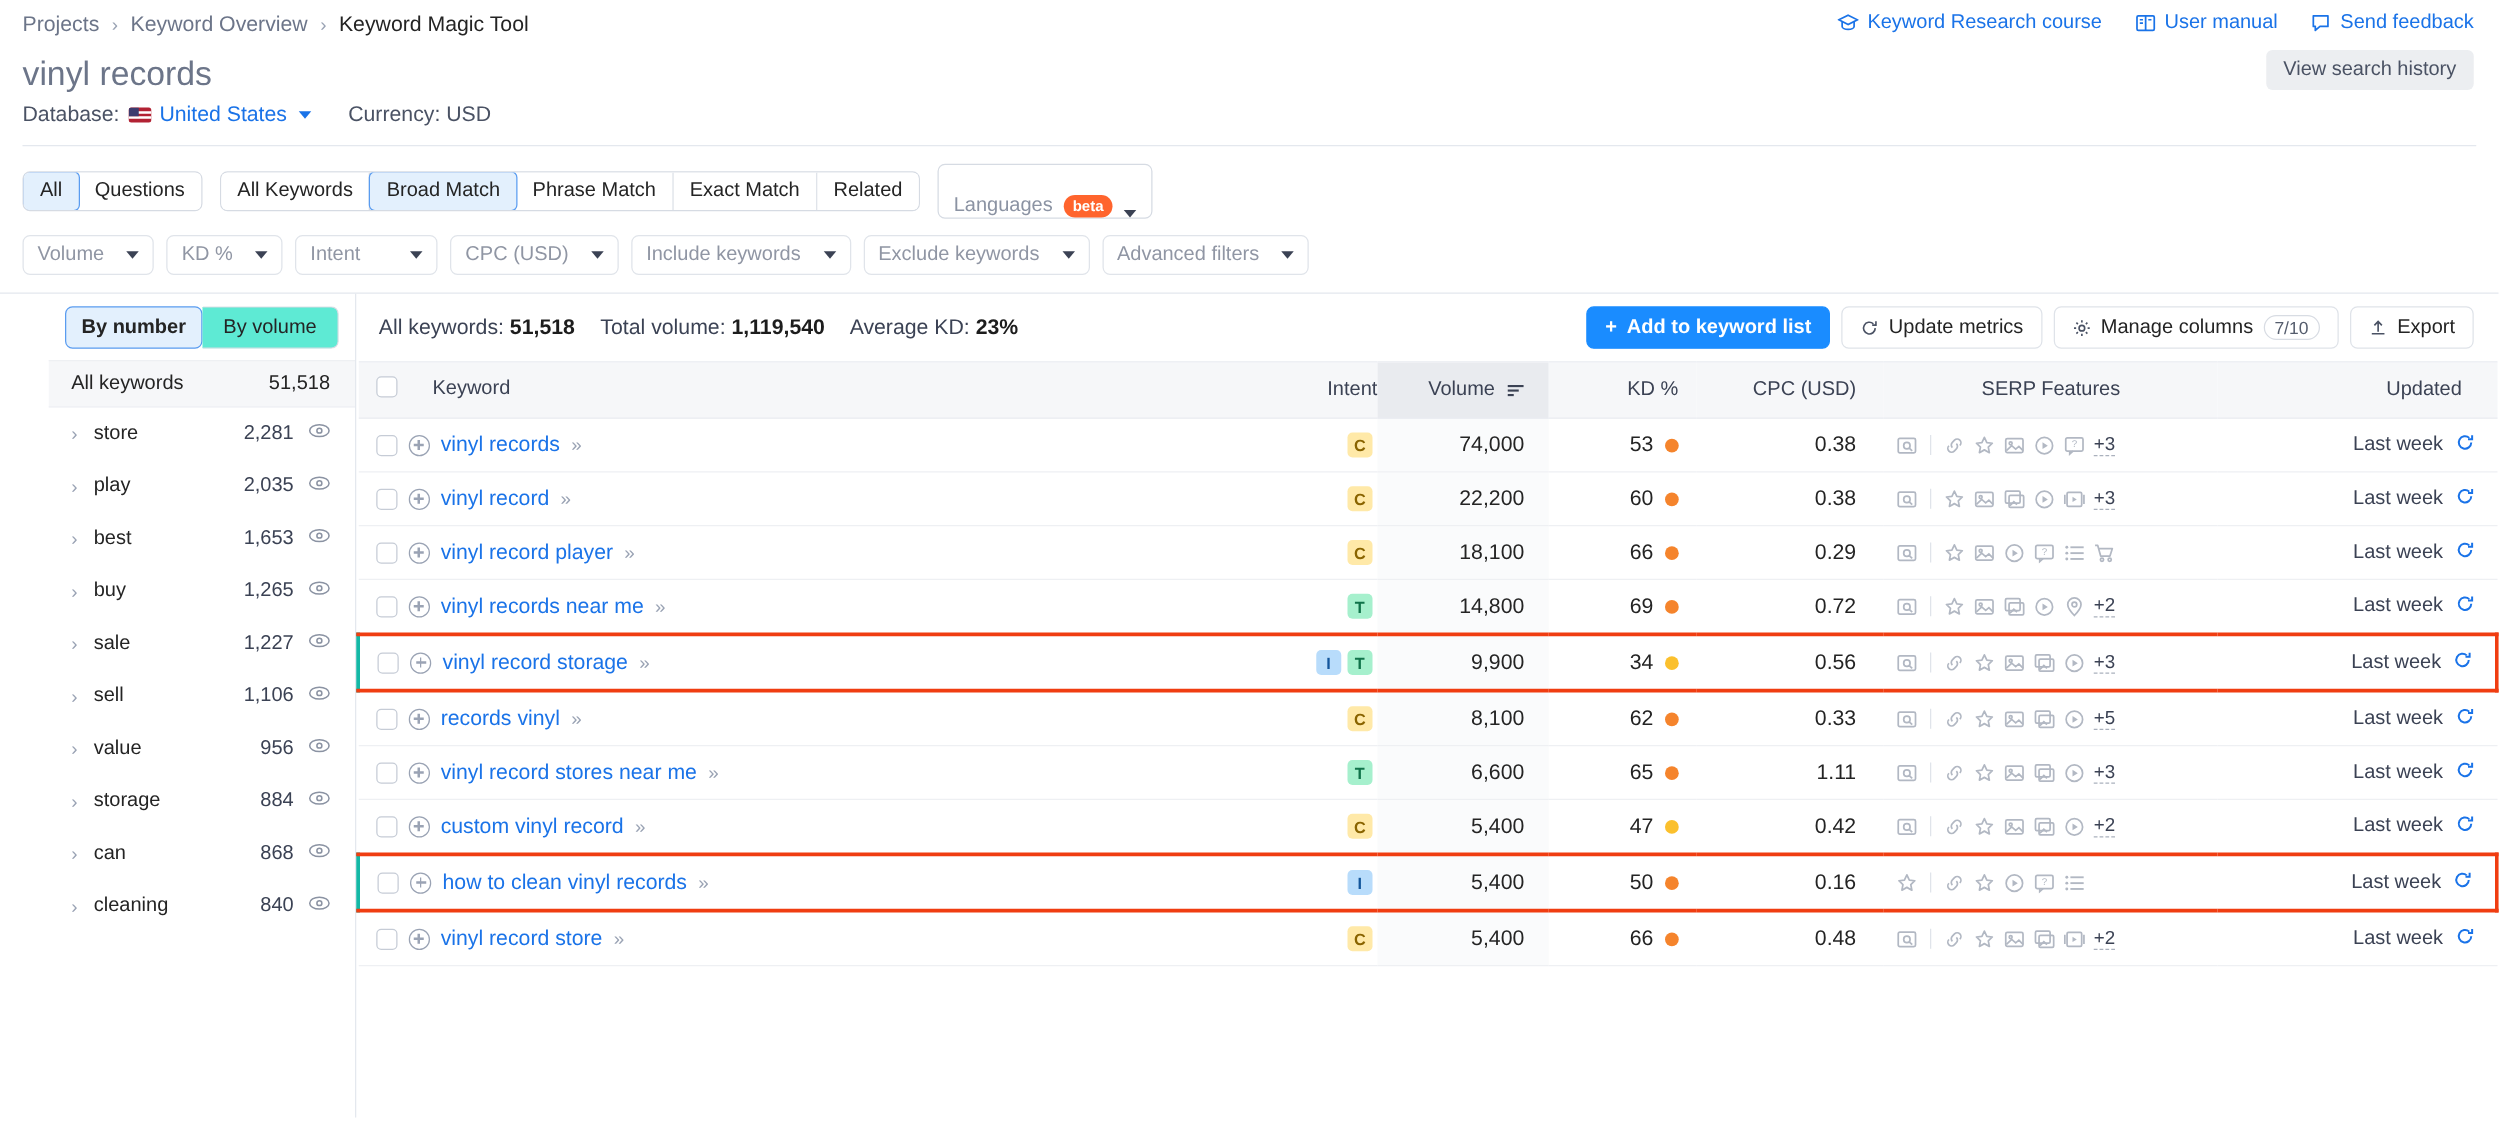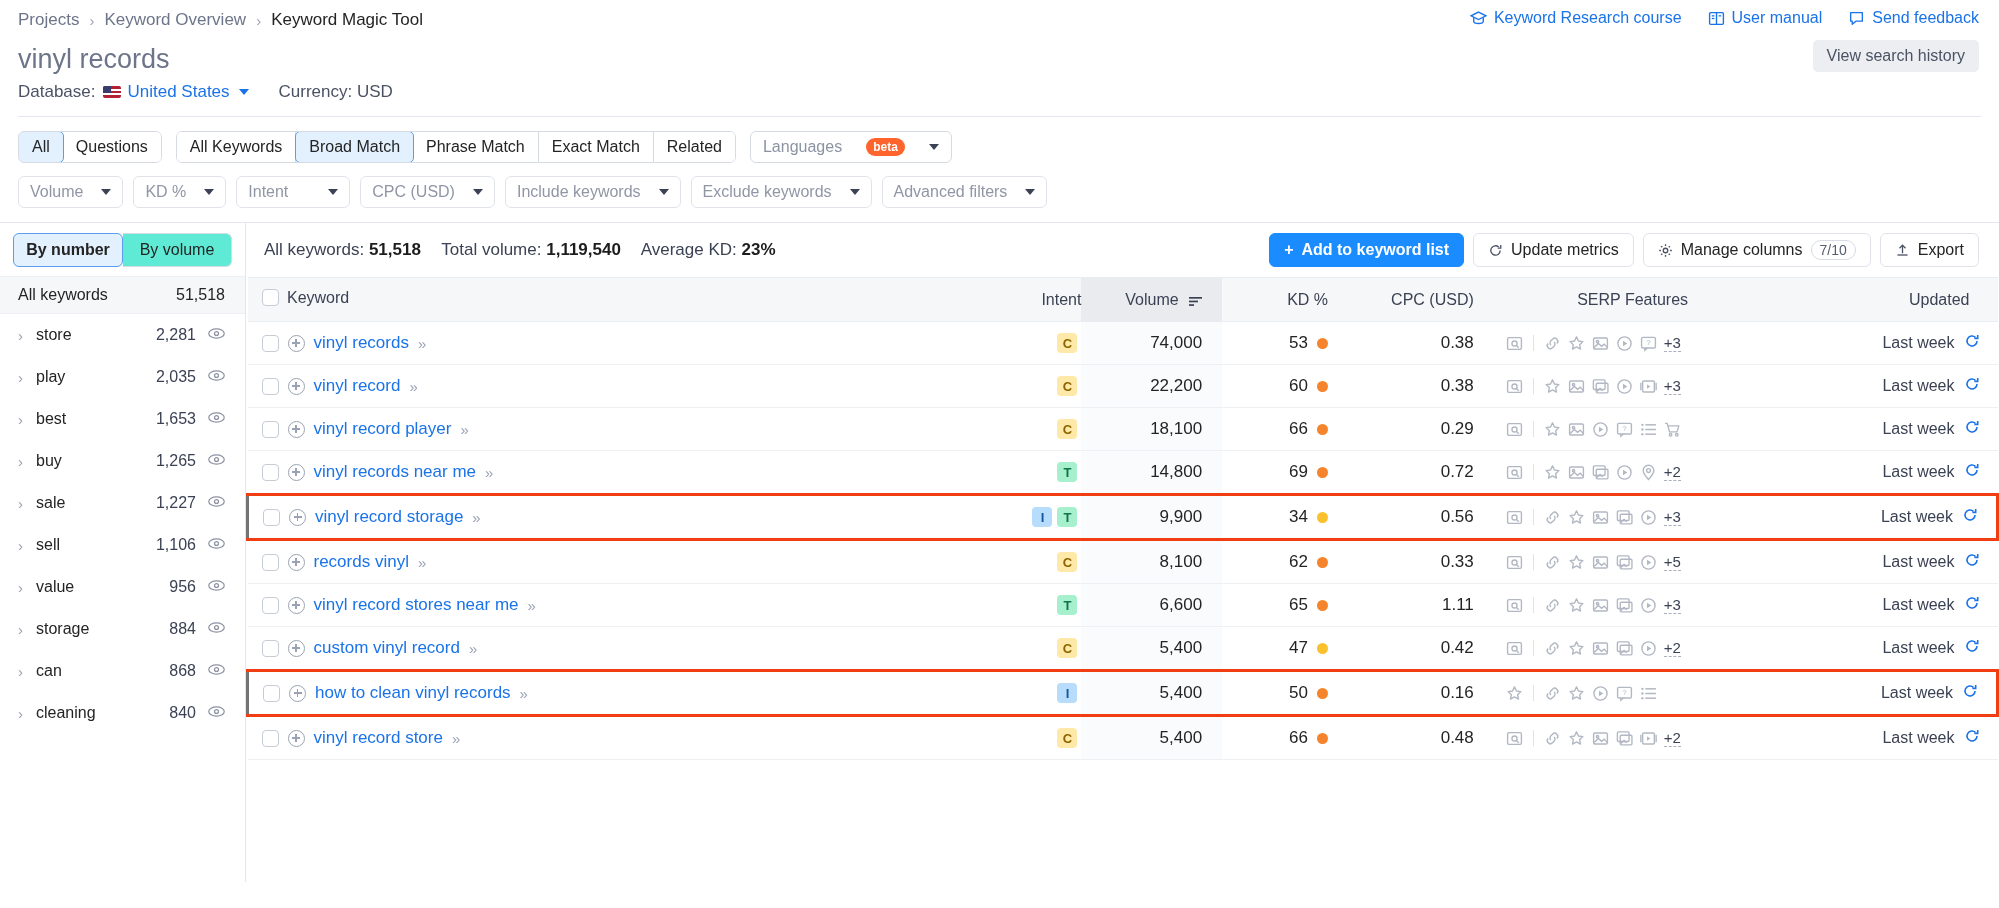--- a/index.html
+++ b/index.html
@@ -44,35 +44,35 @@
   .hr { height:1px; background:#e4e8ee; margin-top:14px; }
 
   
   .bar { padding:0 18px; }
   .tabs-row { display:flex; align-items:center; gap:14px; margin-top:14px; }
   .seg { display:flex; border:1px solid #d6dbe3; border-radius:6px; overflow:hidden; background:#fff; height:32px; }
   .seg .it { padding:0 13px; display:flex; align-items:center; font-size:16px; color:#242424; cursor:pointer;
       border-right:1px solid #d6dbe3; background:#fff; white-space:nowrap; }
   .seg .it:last-child { border-right:none; }
   .seg .it.active { background:#e3f0fd; border:1px solid #5a9cf0; margin:-1px; border-radius:5px; position:relative; z-index:2; }
-  .lang-box { display:flex; align-items:center; gap:24px; border:1px solid #d6dbe3; border-radius:6px; height:32px;
+  .lang-box { display:flex; align-items:flex-end; gap:9px; border:1px solid #d6dbe3; border-radius:6px; height:44px;
       padding:0 12px; background:#fff; color:#8b93a3; font-size:16px; cursor:pointer; }
   .beta { background:#ff642d; color:#fff; font-size:12px; font-weight:bold; border-radius:9px; padding:2px 7px; }
   .chev { width:0;height:0;border-left:5px solid transparent;border-right:5px solid transparent;border-top:6px solid #3b4254; }
 
   .filters-row { display:flex; align-items:center; gap:10px; margin-top:13px; }
   .fchip { display:flex; align-items:center; justify-content:space-between; gap:18px; border:1px solid #e0e4ea;
       border-radius:6px; height:32px; padding:0 11px; background:#fff; color:#9096a4; font-size:16px; cursor:pointer; white-space:nowrap; }
   .fchip .chev { border-top-color:#3b4254; }
 
   
   .body { display:flex; margin-top:14px; border-top:1px solid #e4e8ee; height:660px; }
 
   
-  .sidebar { width:246px; border-right:1px solid #e4e8ee; flex:0 0 246px; }
+  .sidebar { width:246px; border-right:1px solid #e4e8ee; flex:0 0 246px;margin-left:39px; }
   .side-toggle { display:flex; padding:10px 13px 9px 13px; }
   .side-toggle .st { flex:1; text-align:center; font-size:16px; padding:7px 0; border:1px solid #d6dbe3; background:#5eead4; cursor:pointer; color:#242424; }
   .side-toggle .st:first-child { border-radius:6px 0 0 6px; }
   .side-toggle .st:last-child { border-radius:0 6px 6px 0; border-left:none; }
   .side-toggle .st.active { background:#e3f0fd; border-color:#5a9cf0; font-weight:bold; border-radius:6px; }
   .side-head { display:flex; align-items:center; justify-content:space-between; padding:9px 20px 9px 18px;
       background:#f6f7f9; font-size:16px; color:#242424; border-top:1px solid #eef0f3; border-bottom:1px solid #eef0f3;}
   .side-item { display:flex; align-items:center; padding:0 20px 0 18px; height:42px; font-size:16px; color:#242424; cursor:pointer; }
   .side-item .arrow { width:18px; color:#9aa3b4; font-size:15px; }
   .side-item .nm { flex:1; }
@@ -119,21 +119,21 @@
   .kdcell { display:flex; align-items:center; justify-content:flex-end; gap:9px; padding-right:14px; }
   .dot { width:11px; height:11px; border-radius:50%; display:inline-block; }
   .cpccell { padding-right:22px; }
   .serpcell { display:flex; align-items:center; justify-content:flex-start; gap:7px; padding-left:10px; color:#b2b8c3; }
   .serp-div { width:1px; height:16px; background:#e0e4ea; margin:0 3px; }
   .more { font-size:15px; color:#3b4254; border-bottom:1px dashed #aab1bd; cursor:pointer; }
   .updcell { display:flex; align-items:center; justify-content:flex-end; gap:9px; padding-right:18px; color:#3b4254; font-size:16px; }
   .refresh { color:#1a73e8; cursor:pointer; }
 
   tr.hl td { border-top:3px solid #f03d11; border-bottom:3px solid #f03d11; }
-  tr.hl td:first-child { border-left:3px solid #737373; }
+  tr.hl td:first-child { border-left:3px solid #14b8a6; }
   tr.hl td:last-child { border-right:3px solid #f03d11; }
   .sorticon { display:inline-block; vertical-align:-2px; margin-left:6px; }
 </style>
 </head>
 <body>
 
 <div class="page">
 
   <div class="top">
     <div class="breadcrumb">
@@ -396,21 +396,21 @@
             <col style="width:108px">
             <col style="width:92px">
           <col style="width:118px">
             <col style="width:210px">
             <col style="width:175px">
         </colgroup>
         <thead>
           <tr>
             <th class="kw">
               <span class="chk"></span>
-              <span style="margin-left:4px;vertical-align:3px">Keyword</span>
+              <span style="margin-left:24px;vertical-align:3px">Keyword</span>
             </th>
             <th><span>Intent</span></th>
             <th class="sorted" style="padding-right:20px">
               <span>Volume</span>
               <svg class="sorticon" width="13" height="11" viewBox="0 0 13 11">
                 <rect x="0" y="1" width="13" height="1.7" fill="#3b4254"></rect>
                 <rect x="0" y="4.6" width="9" height="1.7" fill="#3b4254"></rect>
                 <rect x="0" y="8.2" width="5" height="1.7" fill="#3b4254"></rect>
               </svg>
             </th>

